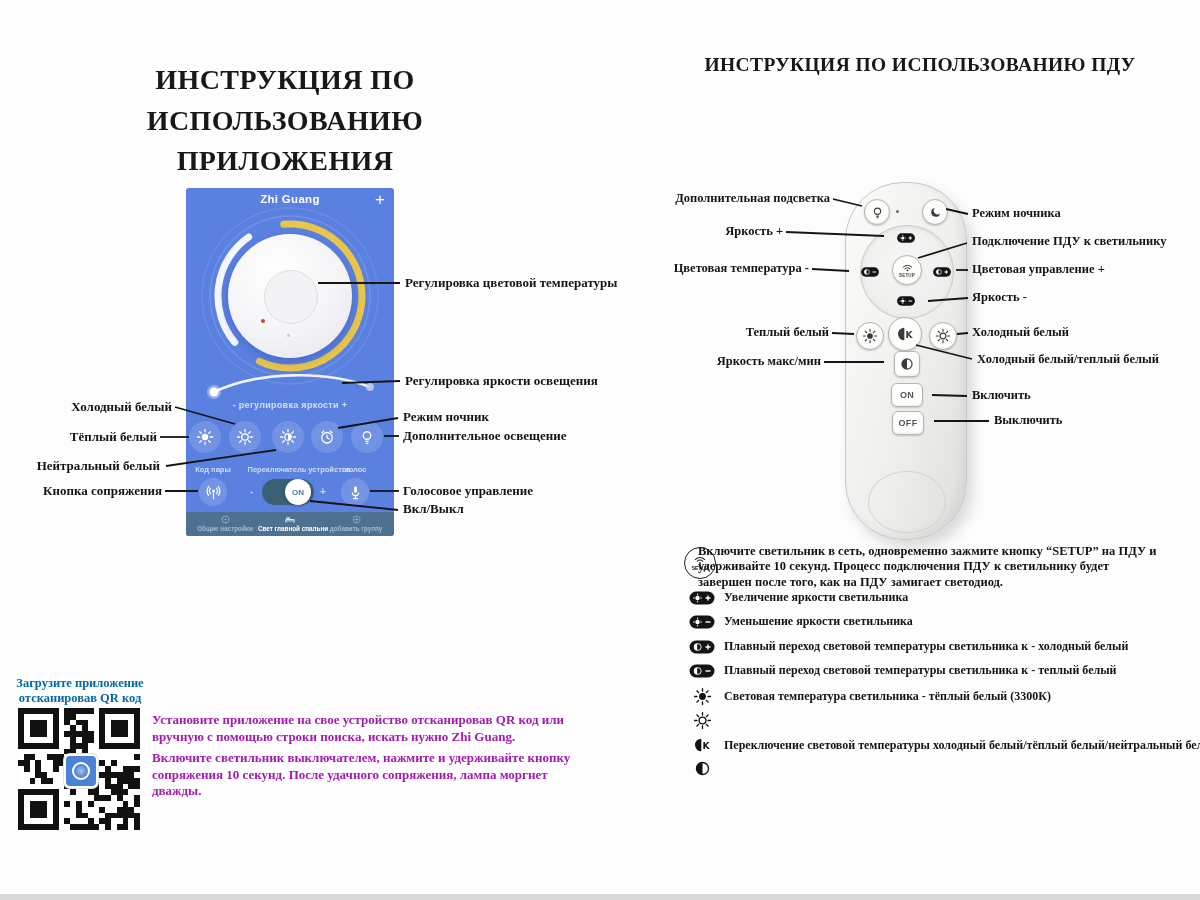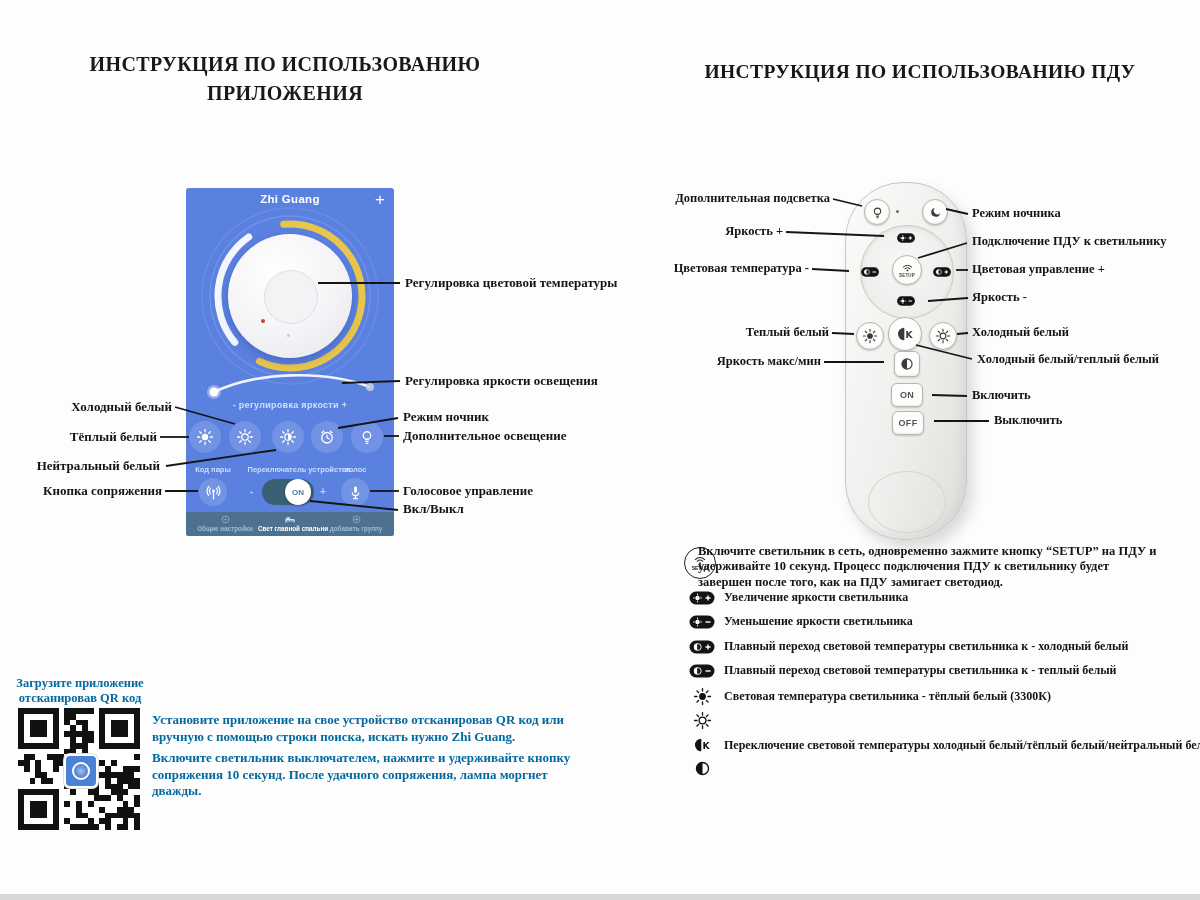--- a/index.html
+++ b/index.html
@@ -76,21 +76,21 @@
   #qr-caption{position:absolute;left:10px;top:676px;width:140px;text-align:center;
         font:700 12.5px "Liberation Serif",serif;color:#0369a1;line-height:1.2;}
   #qr-box{position:absolute;left:18px;top:708px;width:122px;height:122px;background:#fff;}
   #qr-box svg{width:122px;height:122px;}
   #qr-center-icon{position:absolute;left:64px;top:754px;width:30px;height:30px;border-radius:6px;
         background:#4a82d8;border:2px solid #ffffff;box-shadow:0 0 0 1px #e0e0e0;
         display:flex;align-items:center;justify-content:center;}
   #qr-center-icon .inner{width:14px;height:14px;border-radius:50%;border:2px solid #fff;
         background:radial-gradient(circle,#9cc4ff,#2f5fb8);}
   .footer-para{position:absolute;left:152px;width:438px;
-        font:700 13px "Liberation Serif",serif;color:#0369a1;line-height:1.28;}
+        font:700 13px "Liberation Serif",serif;color:#a21caf;line-height:1.28;}
   #bottom-strip{position:absolute;left:0;bottom:0;width:100%;height:6px;background:#d8d8d8;}
   svg{display:block;}
 </style>
 </head>
 <body>
 
 <svg width="0" height="0" style="position:absolute">
 <defs>
   <symbol id="s-rays" viewBox="0 0 24 24">
     <path d="M12 2v3M12 19v3M2 12h3M19 12h3M4.9 4.9l2.1 2.1M17 17l2.1 2.1M19.1 4.9L17 7M7 17l-2.1 2.1" stroke="currentColor" stroke-width="1.7" fill="none" stroke-linecap="round"></path>
@@ -178,25 +178,25 @@
     <rect x="0.5" y="0.5" width="25" height="13" rx="6.5" fill="#141414"></rect>
     <circle cx="8.8" cy="7" r="3.4" fill="none" stroke="#fff" stroke-width="0.9"></circle>
     <path d="M8.2 3.6a3.4 3.4 0 0 0 0 6.8Z" fill="#fff"></path>
     <path d="M16.5 7h5" stroke="#fff" stroke-width="1.4"></path>
   </symbol>
 </defs>
 </svg>
 
 <div id="canvas">
 
-  <div class="doc-title" style="left:60px;top:50px;width:450px;font-size:20px;line-height:1.45;">
+  <div class="doc-title" style="left:60px;top:60px;width:450px;font-size:28px;line-height:1.45;">
     <span>ИНСТРУКЦИЯ ПО ИСПОЛЬЗОВАНИЮ</span><br>
     <span>ПРИЛОЖЕНИЯ</span>
   </div>
-  <div class="doc-title" style="left:660px;top:54px;width:520px;font-size:19.5px;margin-top:7px;">
+  <div class="doc-title" style="left:660px;top:54px;width:520px;font-size:19.5px;">
     <span>ИНСТРУКЦИЯ ПО ИСПОЛЬЗОВАНИЮ ПДУ</span>
   </div>
 
   <div id="phone">
     <span id="app-header-title">Zhi Guang</span>
     <span id="app-plus">+</span>
 
     <svg class="abs" style="left:0;top:0;" width="208" height="348">
       <circle cx="104" cy="108" r="80" fill="none" stroke="rgba(255,255,255,0.13)" stroke-width="1.5"></circle>
       <circle cx="104" cy="108" r="88" fill="none" stroke="rgba(255,255,255,0.09)" stroke-width="1.5"></circle>

